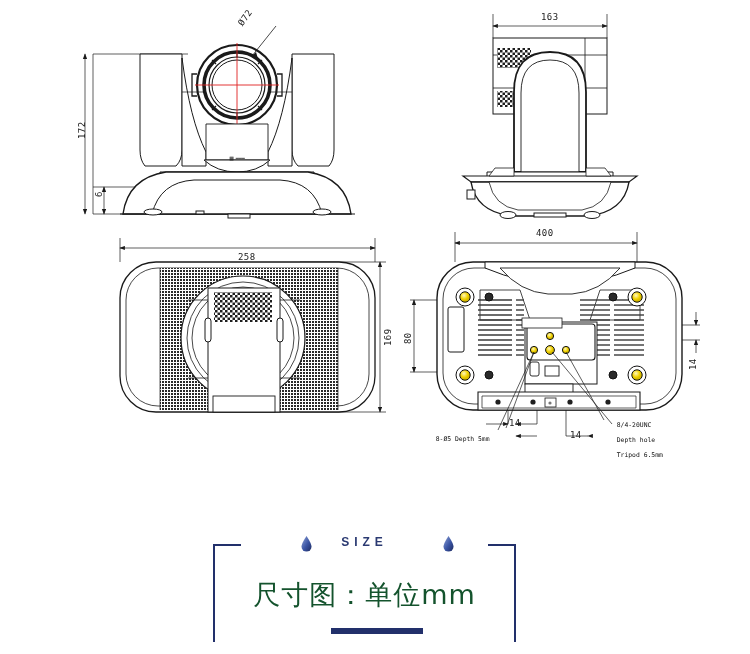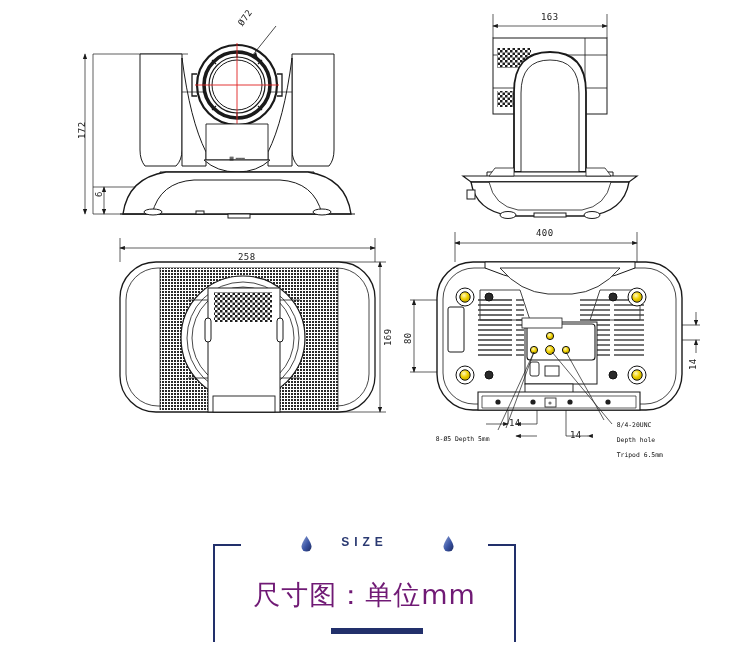--- a/index.html
+++ b/index.html
@@ -17,21 +17,21 @@
   .bk{position:absolute;border-color:#22306b;}
   .bk.tl{left:0;top:9px;width:28px;height:0;border-top:2px solid #22306b;}
   .bk.tlv{left:0;top:9px;width:0;height:98px;border-left:2px solid #22306b;}
   .bk.tr{right:0;top:9px;width:28px;height:0;border-top:2px solid #22306b;}
   .bk.trv{right:0;top:9px;width:0;height:98px;border-right:2px solid #22306b;}
   #size-word{position:absolute;left:0;right:0;top:0;text-align:center;
              font-size:12px;letter-spacing:5px;color:#2b3a72;font-weight:600;}
   .drop{position:absolute;top:1px;width:11px;height:16px;}
   .drop.left{left:88px;} .drop.right{left:230px;}
   #size-title{position:absolute;left:0;right:0;top:42px;text-align:center;
-              font-size:27px;color:#701a75;font-family:"DejaVu Sans",sans-serif;
+              font-size:27px;color:#14532d;font-family:"DejaVu Sans",sans-serif;
               letter-spacing:1px;}
   #size-underline{position:absolute;left:118px;top:93px;width:92px;height:6px;background:#22306b;}
 </style>
 </head>
 <body>
 
 <svg class="canvas" viewBox="0 0 750 654">
   <defs>
     <pattern id="halftone" width="3" height="3" patternUnits="userSpaceOnUse">
       <rect width="3" height="3" fill="#ffffff"></rect>

